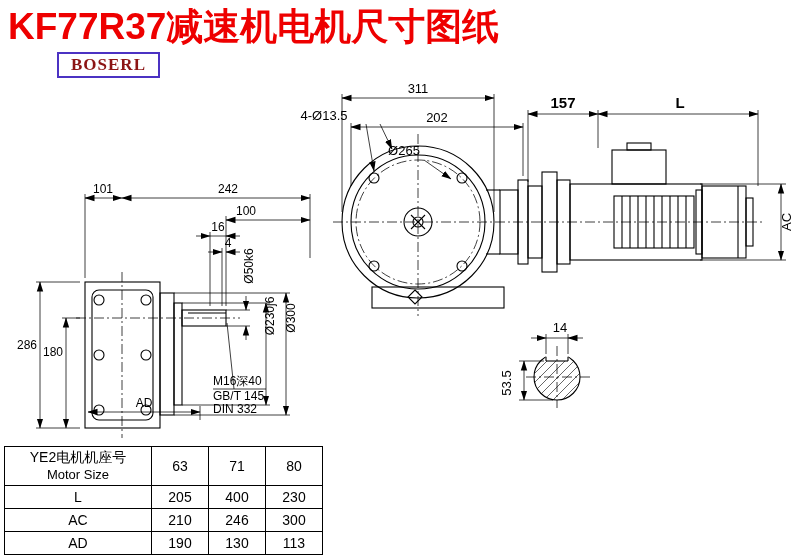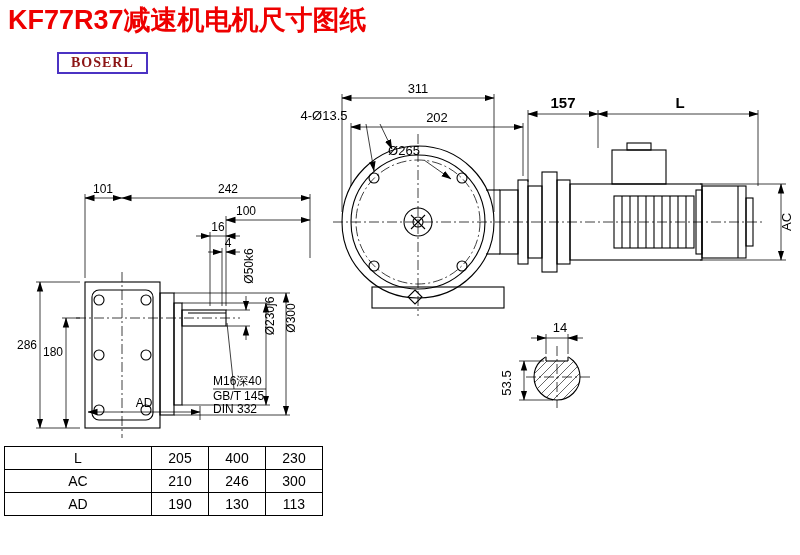--- a/index.html
+++ b/index.html
@@ -1,27 +1,27 @@
 <!DOCTYPE html>
 <html><head>
 <meta charset="utf-8">
 <style>
   html,body{margin:0;padding:0;}
   body{
     width:800px;height:555px;position:relative;background:#fff;
     font-family:"Liberation Sans",sans-serif;color:#000;overflow:hidden;
   }
   .title{
-    position:absolute;left:8px;top:2px;font-size:27px;font-weight:bold;
+    position:absolute;left:8px;top:2px;font-size:37px;font-weight:bold;
     color:#ee0000;white-space:nowrap;
   }
   .logo{
     position:absolute;left:57px;top:52px;border:2px solid #4b32c3;
     color:#8c1515;font-family:"Liberation Serif",serif;font-weight:bold;
-    font-size:14px;letter-spacing:1px;padding:1px 12px;background:#fff;
+    font-size:17px;letter-spacing:1px;padding:1px 12px;background:#fff;
   }
   svg.drawing{position:absolute;left:0;top:0;}
   svg text{font-family:"Liberation Sans",sans-serif;font-size:12px;fill:#000;stroke:none;}
   svg text.m{font-size:13px;}
   svg text.b{font-size:15px;font-weight:bold;}
   .dim-table{
     position:absolute;left:4px;top:446px;border-collapse:collapse;
     font-size:14px;text-align:center;background:#fff;
   }
   .dim-table td{border:1px solid #000;padding:0 4px;height:22px;}
@@ -241,20 +241,29 @@
     <line x1="524" y1="361" x2="524" y2="400" marker-start="url(#arr)" marker-end="url(#arr)"></line>
   </g>
   <g>
     <text x="560" y="332" text-anchor="middle" class="m">14</text>
     <text x="511" y="383" text-anchor="middle" class="m" transform="rotate(-90 511 383)">53.5</text>
   </g>
 </svg>
 
 <table class="dim-table">
   <tbody>
+      <tr class="hdr">
+    <td class="c1">
+      <div>YE2电机机座号</div>
+      <div class="en">Motor Size</div>
+    </td>
+    <td class="cv">63</td>
+    <td class="cv">71</td>
+    <td class="cv">80</td>
+  </tr>
   <tr>
     <td class="c1">L</td>
     <td class="cv">205</td>
     <td class="cv">400</td>
     <td class="cv">230</td>
   </tr>
   <tr>
     <td class="c1">AC</td>
     <td class="cv">210</td>
     <td class="cv">246</td>

